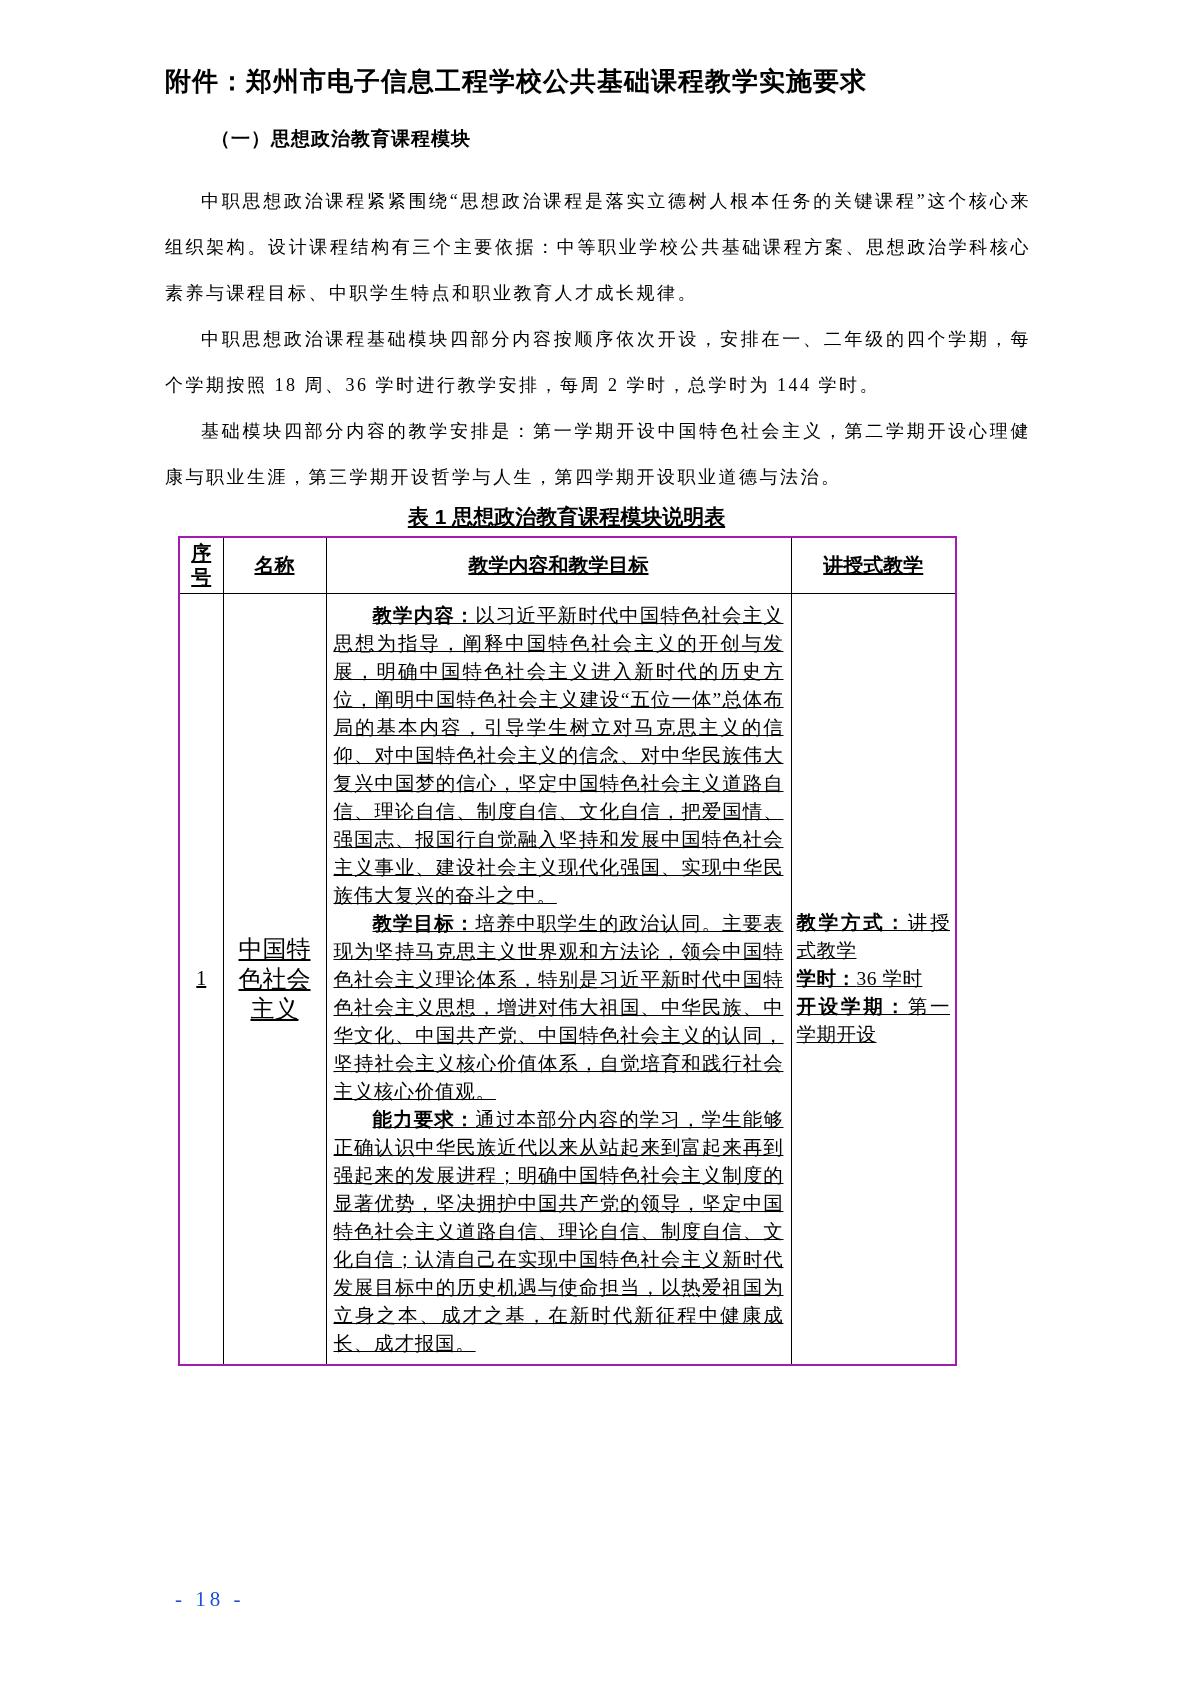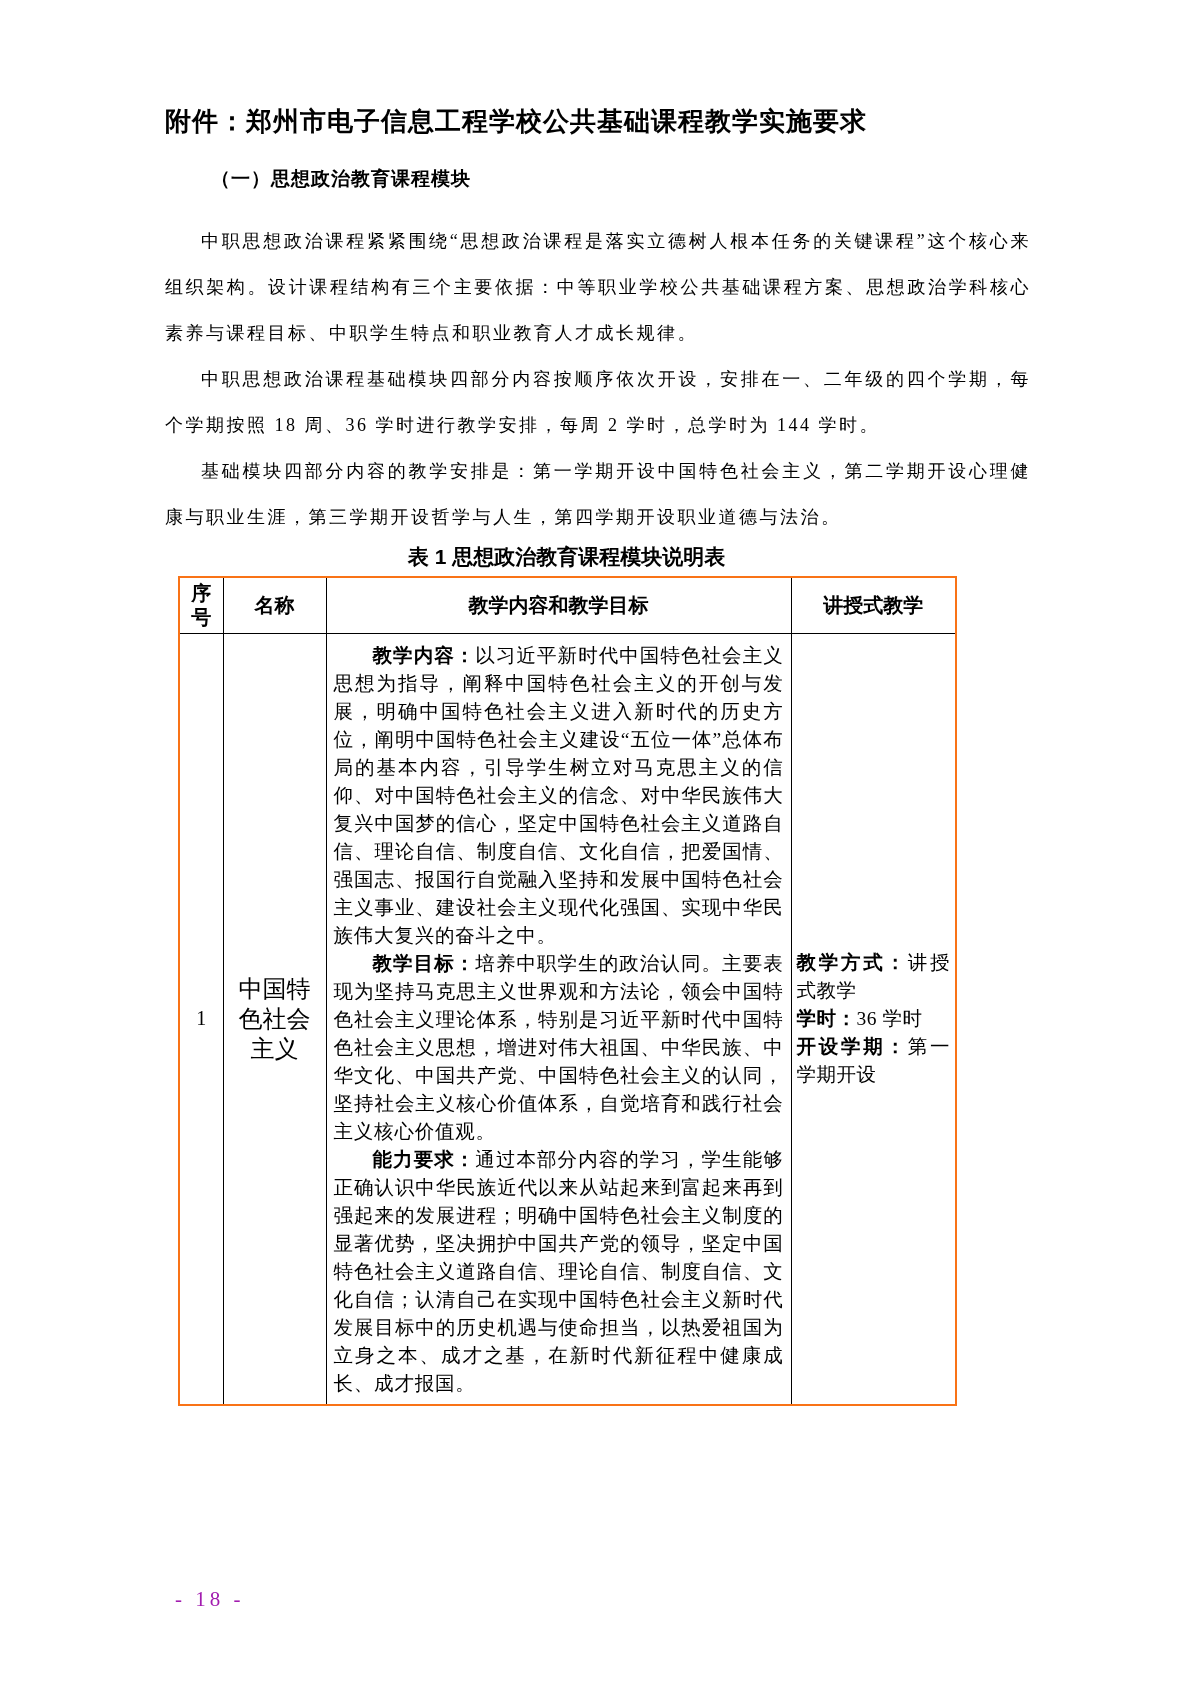--- a/index.html
+++ b/index.html
@@ -2,21 +2,21 @@
 <html><head>
 <meta charset="utf-8">
 <style>
   * { margin: 0; padding: 0; box-sizing: border-box; }
   html, body { background: #9c9c9c; }
   .page {
     width: 1191px;
     height: 1684px;
     background: #ffffff;
     color: #000000;
-    padding: 104px 160px 0 165px;
+    padding: 64px 160px 0 165px;
     font-family: "Liberation Serif", serif;
     position: relative;
     margin: 0 auto;
   }
   .doc-title {
     font-family: "Liberation Sans", sans-serif;
     font-weight: bold;
     font-size: 26px;
     line-height: 34px;
     letter-spacing: 1px;
@@ -33,34 +33,34 @@
     margin-bottom: 24px;
   }
   .body-para {
     font-size: 18px;
     line-height: 46px;
     letter-spacing: 2.5px;
     text-align: justify;
     text-justify: inter-character;
     text-indent: 2em;
   }
-  .table-wrap { width: 777px; margin-left: 13px; }
+  .table-wrap { width: 777px; margin-left: 13px; text-decoration: underline; }
   .table-caption {
     font-family: "Liberation Sans", sans-serif;
     font-weight: bold;
     font-size: 21px;
     line-height: 26px;
     text-align: center;
     margin: 4px 0 6px 0;
   }
   table.module-table {
     border-collapse: collapse;
     table-layout: fixed;
     width: 777px;
-    border: 2px solid #f97316;
+    border: 2px solid #a21caf;
   }
   table.module-table th, table.module-table td {
     border: 1px solid #000;
   }
   col.c-no   { width: 44px;  }
   col.c-name { width: 103px; }
   col.c-main { width: 465px; }
   col.c-req  { width: 165px; }
   thead th {
     font-family: "Liberation Sans", sans-serif;
@@ -109,21 +109,21 @@
     text-align: justify;
     text-justify: inter-character;
   }
   b.cell-label { font-weight: bold; }
   .page-number {
     position: absolute;
     left: 175px;
     bottom: 72px;
     font-size: 21px;
     letter-spacing: 4px;
-    color: #a21caf;
+    color: #1d4ed8;
   }
 </style>
 </head>
 <body>
 
 <div class="page">
 
   <h1 class="doc-title">附件：郑州市电子信息工程学校公共基础课程教学实施要求</h1>
 
   <h2 class="section-heading">（一）思想政治教育课程模块</h2>

